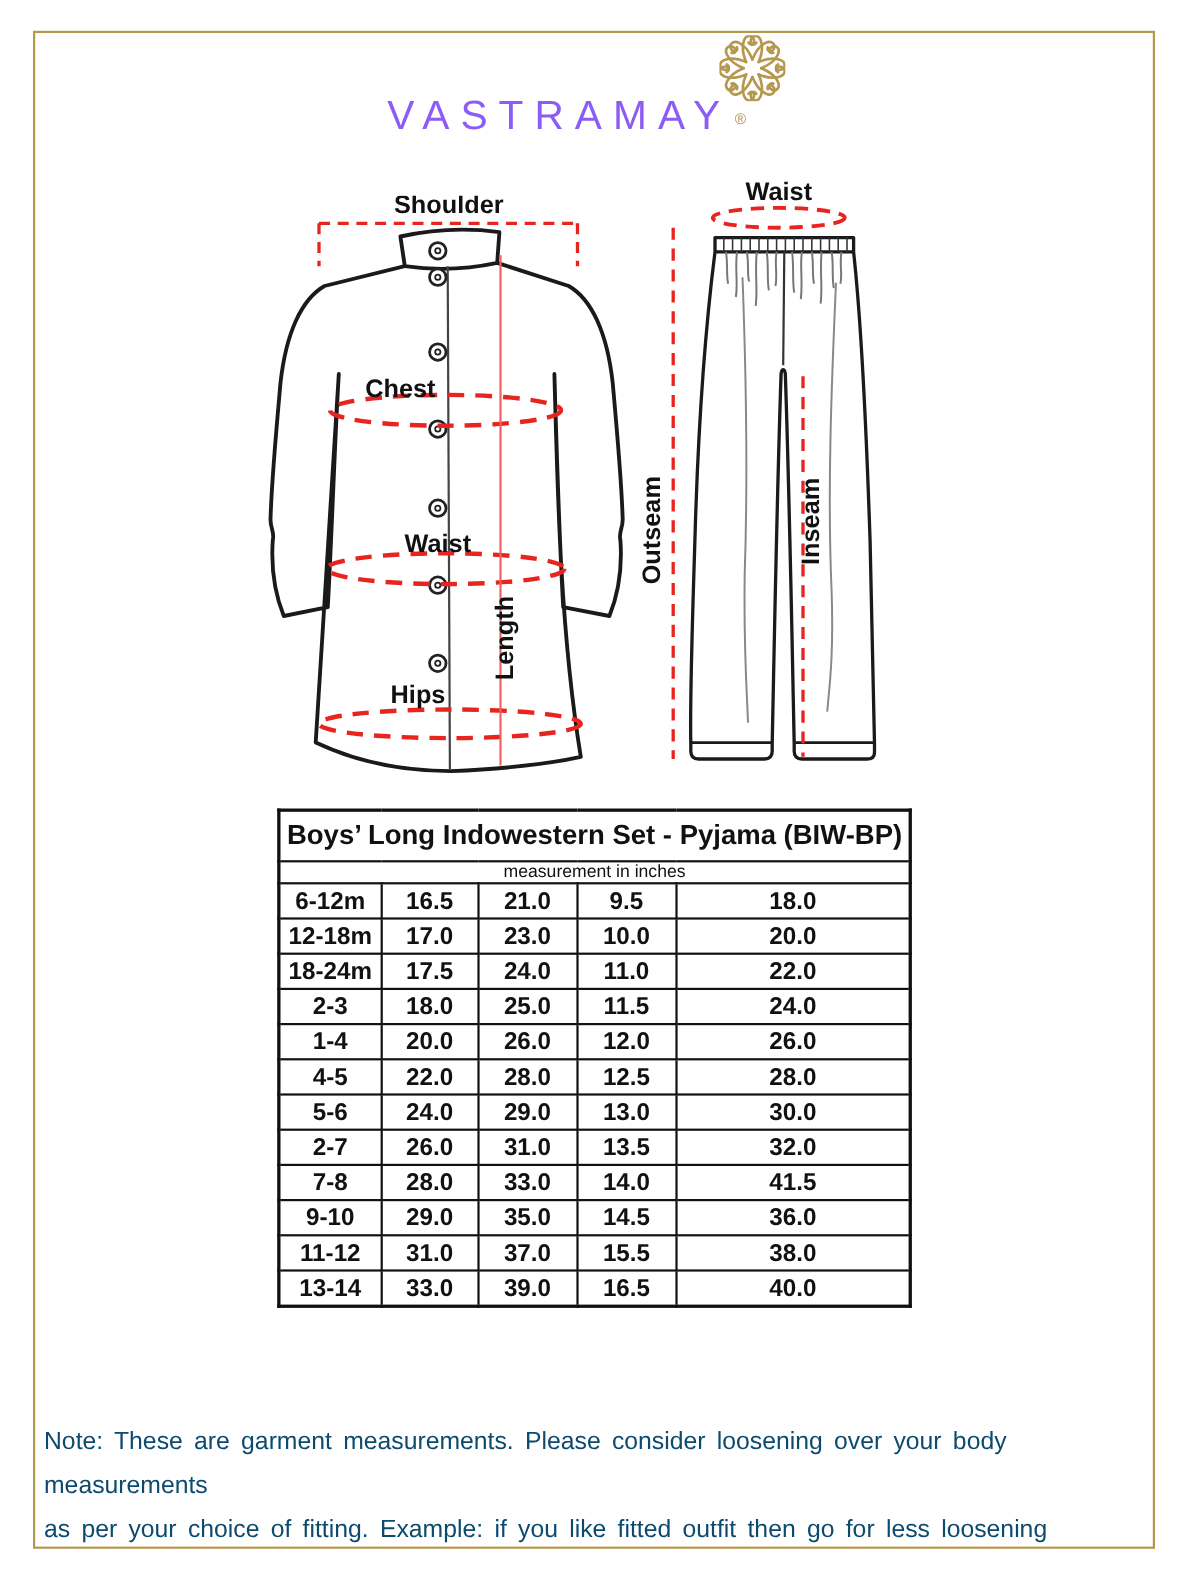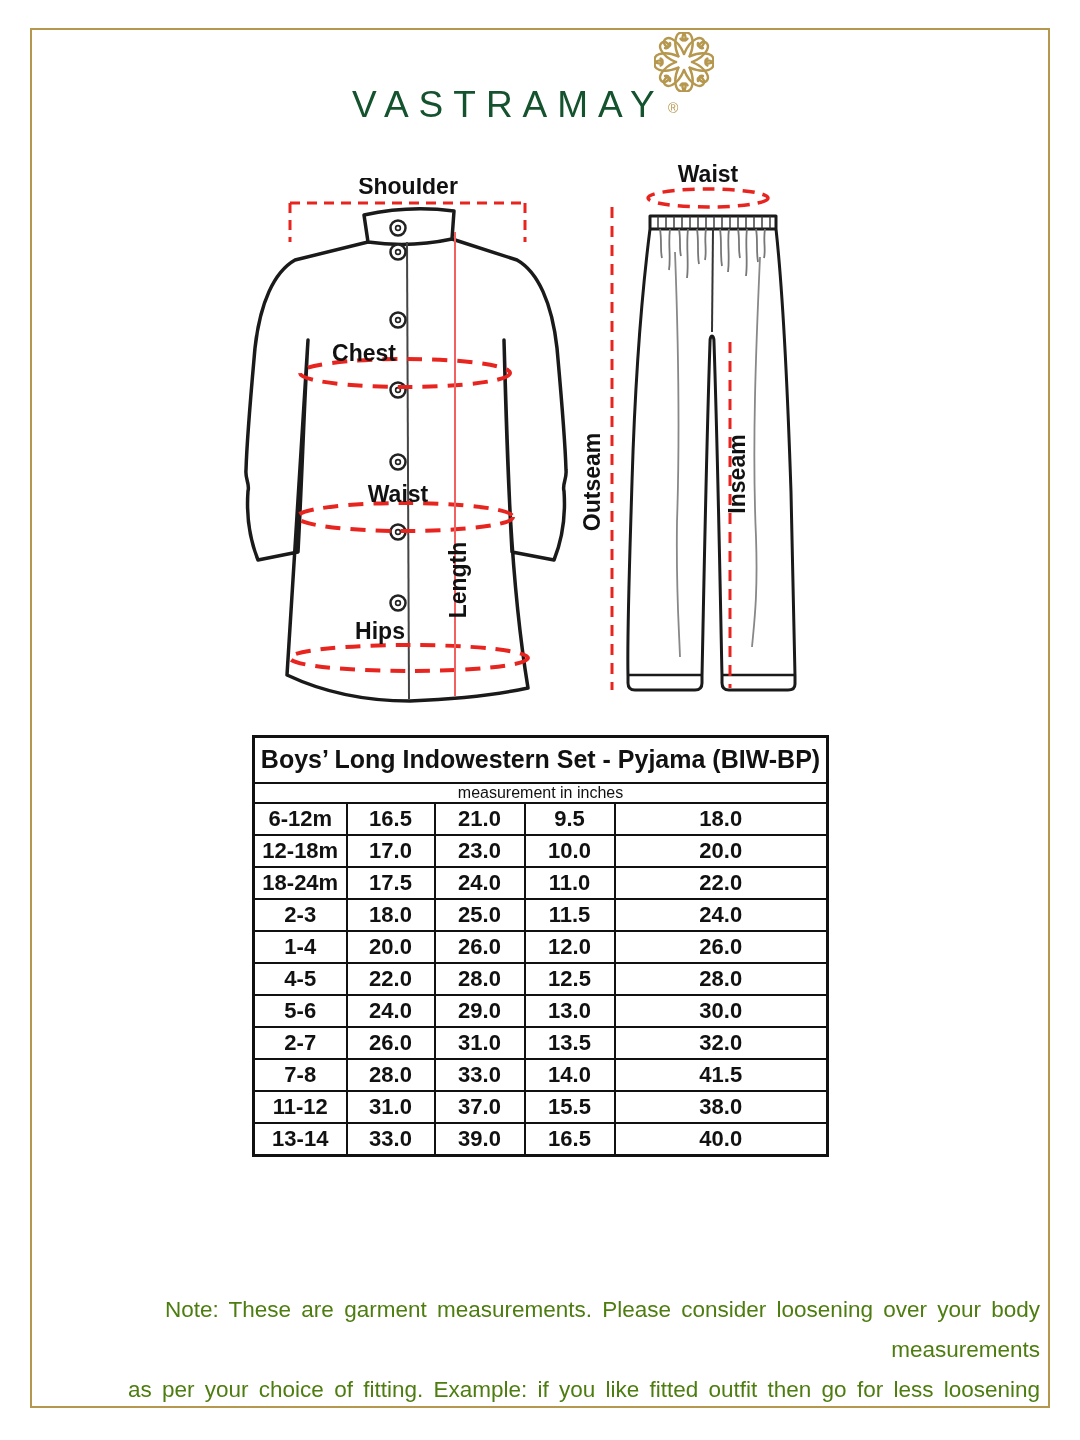--- a/index.html
+++ b/index.html
@@ -1,35 +1,35 @@
 <!DOCTYPE html>
 <html><head>
 <meta charset="utf-8">
 <style>
   html,body{margin:0;padding:0;background:#ffffff;}
   body{width:1080px;height:1440px;position:relative;font-family:"Liberation Sans",sans-serif;color:#111;overflow:hidden;}
   .frame{position:absolute;left:30px;top:28px;width:1016px;height:1376px;border:2px solid #b5974e;}
   
-  .wordmark{position:absolute;left:352px;top:84px;font-size:37px;letter-spacing:10px;color:#14532d;font-weight:400;white-space:nowrap;}
+  .wordmark{position:absolute;left:352px;top:84px;font-size:37px;letter-spacing:10px;color:#8b5cf6;font-weight:400;white-space:nowrap;}
   .regmark{position:absolute;left:668px;top:100px;font-size:14px;color:#b5974e;}
   .ornament{position:absolute;left:654px;top:32px;width:60px;height:60px;}
   
   .kurta-svg{position:absolute;left:242px;top:178px;width:330px;height:540px;}
   .pants-svg{position:absolute;left:580px;top:162px;width:230px;height:540px;}
   svg text.dlabel{font-family:"Liberation Sans",sans-serif;font-size:23px;font-weight:bold;fill:#111;}
   
   table.size-chart{position:absolute;left:252px;top:735px;width:574px;border-collapse:collapse;table-layout:fixed;}
   table.size-chart td,table.size-chart th{border:2px solid #111;text-align:center;padding:0;}
   table.size-chart{border:3px solid #111;}
   .sc-title{font-size:25px;font-weight:bold;height:46px;}
   .sc-sub{font-size:16px;font-weight:normal;height:20px;}
   .sc-head th{font-size:24px;font-weight:bold;height:58px;vertical-align:bottom;padding-bottom:3px;}
   .sc-body td{font-size:22px;font-weight:bold;height:30px;}
   
-  .note{position:absolute;left:40px;top:1290px;width:1000px;text-align:right;font-size:22.5px;line-height:40px;word-spacing:4px;color:#4d7c0f;}
+  .note{position:absolute;left:40px;top:1290px;width:1000px;text-align:left;font-size:22.5px;line-height:40px;word-spacing:4px;color:#0c4a6e;}
 </style>
 </head>
 <body>
 
 <div class="frame"></div>
 
 <div class="wordmark">VASTRAMAY</div>
 <div class="regmark">®</div>
 <svg class="ornament" viewBox="-30 -30 60 60">
   <g fill="none" stroke="#b5974e" stroke-width="2.4" stroke-linecap="round" id="orn">
@@ -268,20 +268,27 @@
         <td>32.0</td>
       </tr>
       <tr>
         <td>7-8</td>
         <td>28.0</td>
         <td>33.0</td>
         <td>14.0</td>
         <td>41.5</td>
       </tr>
       <tr>
+        <td>9-10</td>
+        <td>29.0</td>
+        <td>35.0</td>
+        <td>14.5</td>
+        <td>36.0</td>
+      </tr>
+      <tr>
         <td>11-12</td>
         <td>31.0</td>
         <td>37.0</td>
         <td>15.5</td>
         <td>38.0</td>
       </tr>
       <tr>
         <td>13-14</td>
         <td>33.0</td>
         <td>39.0</td>

